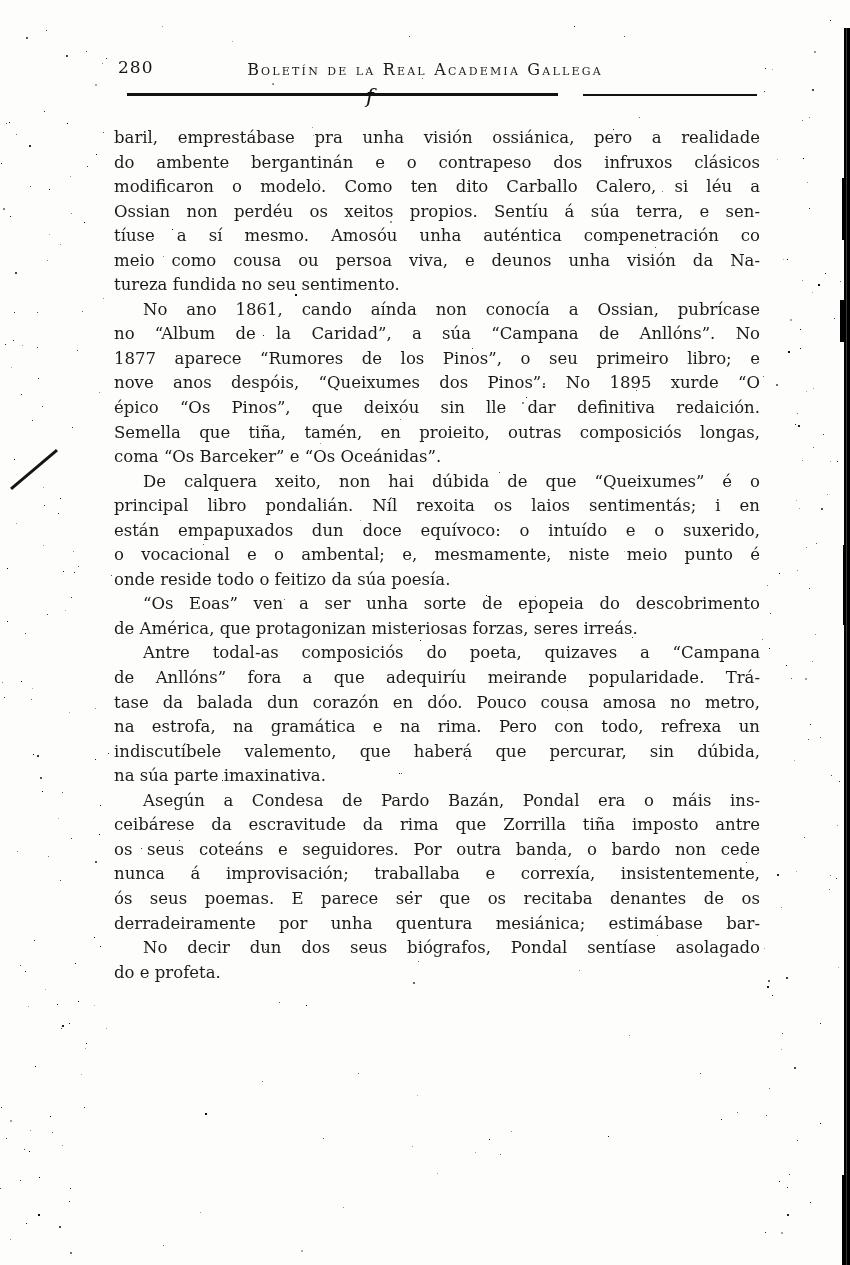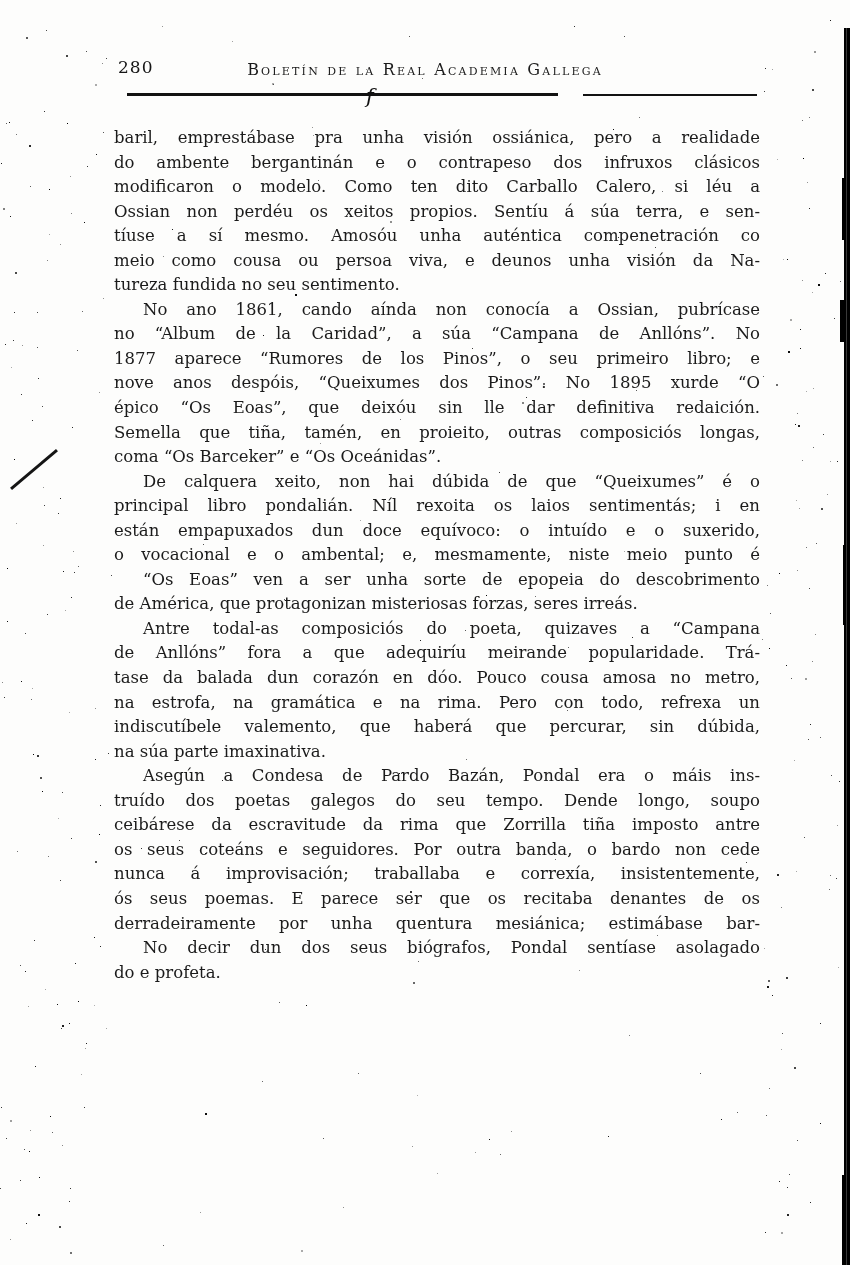--- a/index.html
+++ b/index.html
@@ -390,45 +390,45 @@
         <div class="line">Ossian non perdéu os xeitos propios. Sentíu á súa terra, e sen-</div>
         <div class="line">tíuse a sí mesmo. Amosóu unha auténtica compenetración co</div>
         <div class="line">meio como cousa ou persoa viva, e deunos unha visión da Na-</div>
         <div class="line last">tureza fundida no seu sentimento.</div>
       </div>
       <div>
         <div class="line first-indent">No ano 1861, cando aínda non conocía a Ossian, pubrícase</div>
         <div class="line">no “Album de la Caridad”, a súa “Campana de Anllóns”. No</div>
         <div class="line">1877 aparece “Rumores de los Pinos”, o seu primeiro libro; e</div>
         <div class="line">nove anos despóis, “Queixumes dos Pinos”. No 1895 xurde “O</div>
-        <div class="line">épico “Os Eoas”, que deixóu sin lle dar definitiva redaición.</div>
+        <div class="line">épico “Os Pinos”, que deixóu sin lle dar definitiva redaición.</div>
         <div class="line">Semella que tiña, tamén, en proieito, outras composiciós longas,</div>
         <div class="line last">coma “Os Barceker” e “Os Oceánidas”.</div>
       </div>
       <div>
         <div class="line first-indent">De calquera xeito, non hai dúbida de que “Queixumes” é o</div>
         <div class="line">principal libro pondalián. Níl rexoita os laios sentimentás; i en</div>
         <div class="line">están empapuxados dun doce equívoco: o intuído e o suxerido,</div>
         <div class="line">o vocacional e o ambental; e, mesmamente, niste meio punto é</div>
+        <div class="line last">onde reside todo o feitizo da súa poesía.</div>
       </div>
       <div>
         <div class="line first-indent">“Os Eoas” ven a ser unha sorte de epopeia do descobrimento</div>
         <div class="line last">de América, que protagonizan misteriosas forzas, seres irreás.</div>
       </div>
       <div>
         <div class="line first-indent">Antre todal-as composiciós do poeta, quizaves a “Campana</div>
         <div class="line">de Anllóns” fora a que adequiríu meirande popularidade. Trá-</div>
         <div class="line">tase da balada dun corazón en dóo. Pouco cousa amosa no metro,</div>
         <div class="line">na estrofa, na gramática e na rima. Pero con todo, refrexa un</div>
         <div class="line">indiscutíbele valemento, que haberá que percurar, sin dúbida,</div>
         <div class="line last">na súa parte imaxinativa.</div>
       </div>
       <div>
         <div class="line first-indent">Asegún a Condesa de Pardo Bazán, Pondal era o máis ins-</div>
-        <div class="line">truído dos poetas galegos do seu tempo. Dende longo, soupo</div>
         <div class="line">ceibárese da escravitude da rima que Zorrilla tiña imposto antre</div>
         <div class="line">os seus coteáns e seguidores. Por outra banda, o bardo non cede</div>
         <div class="line">nunca á improvisación; traballaba e correxía, insistentemente,</div>
         <div class="line">ós seus poemas. E parece ser que os recitaba denantes de os</div>
       </div>
       <div>
         <div class="line">derradeiramente por unha quentura mesiánica; estimábase bar-</div>
         <div class="line first-indent">No decir dun dos seus biógrafos, Pondal sentíase asolagado</div>
         <div class="line last">do e profeta.</div>
       </div>

